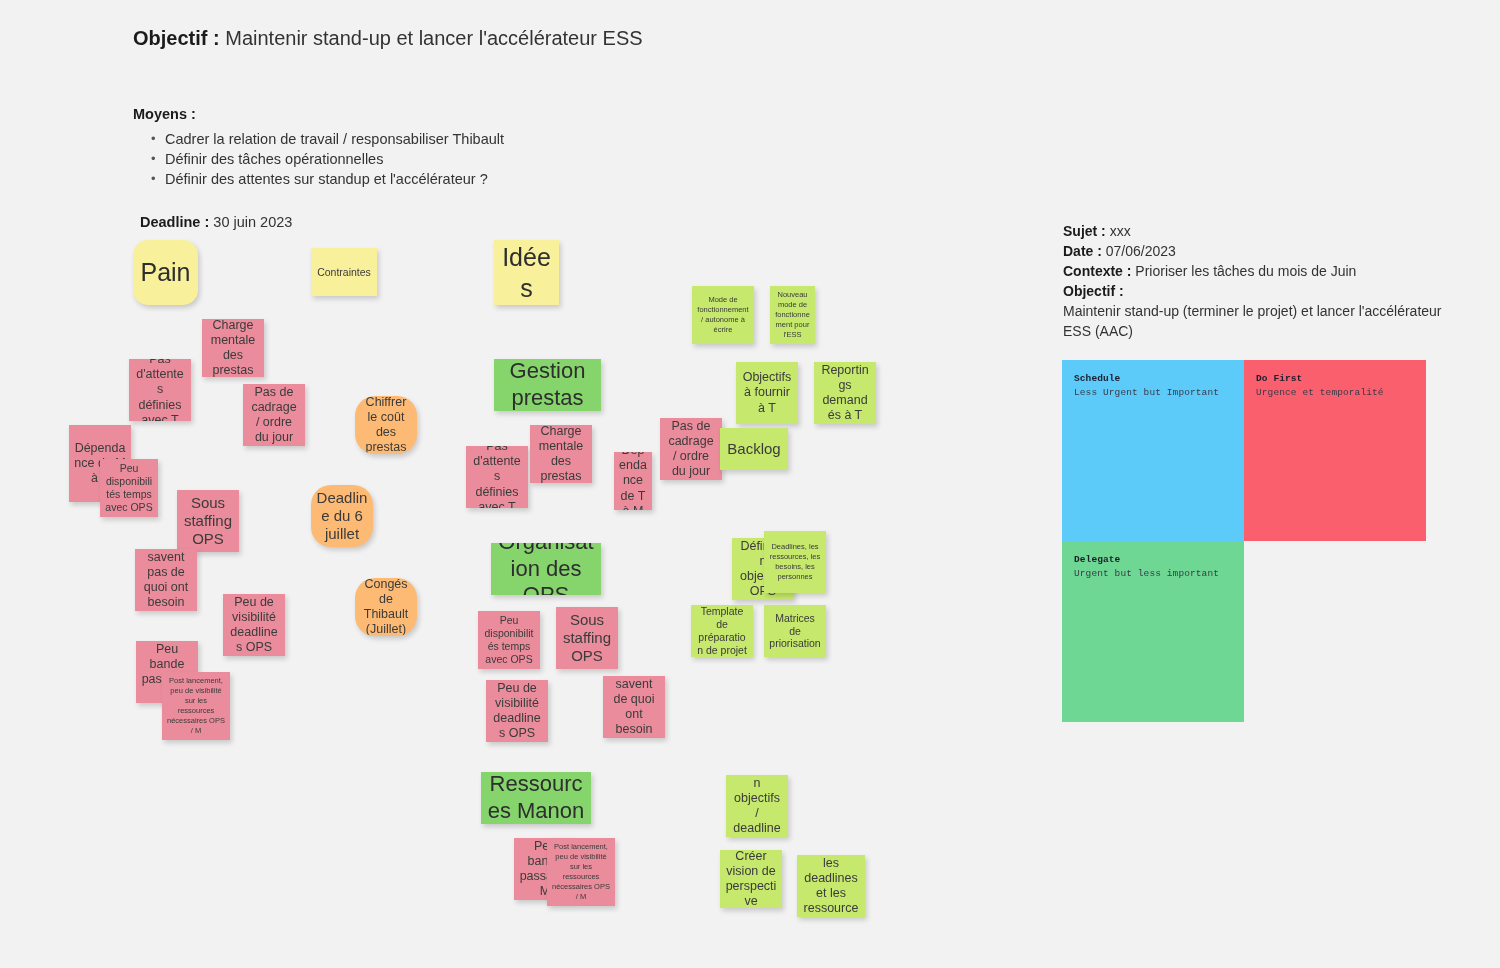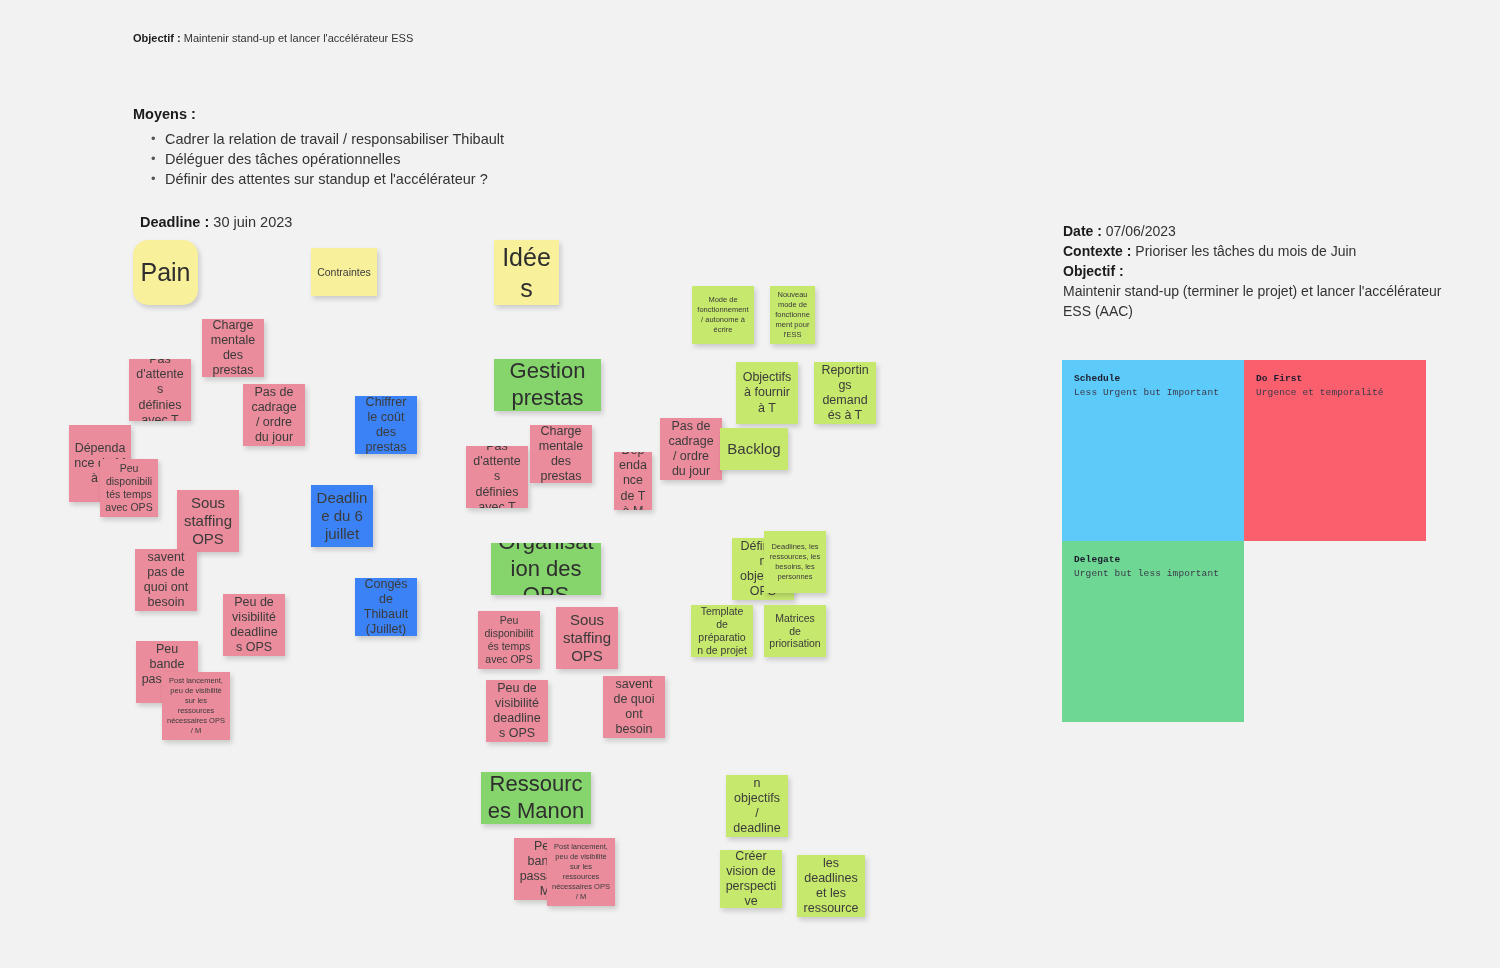--- a/index.html
+++ b/index.html
@@ -10,21 +10,21 @@
     font-family:"Liberation Sans","DejaVu Sans",sans-serif;
     color:#333;
     position:relative;
     overflow:hidden;
     -webkit-font-smoothing:antialiased;
   }
   .board{position:absolute;left:0;top:0;width:1500px;height:968px;}
 
   
   #header-block{position:absolute;left:133px;top:28px;width:700px;}
-  .hdr-line{font-size:11px;line-height:20px;color:#333;margin:0;}
+  .hdr-line{font-size:20px;line-height:20px;color:#333;margin:0;}
   .hdr-line b{font-weight:bold;color:#1b1b1b;}
   #moyens-block{position:absolute;left:133px;top:106px;width:700px;}
   #moyens-title{font-size:14.5px;font-weight:bold;color:#1b1b1b;margin:0 0 7px 0;}
   ul.moyens{margin:0;padding:0 0 0 18px;list-style:none;}
   ul.moyens li{font-size:14.5px;line-height:20px;color:#333;position:relative;padding-left:14px;}
   ul.moyens li:before{content:"\2022";position:absolute;left:0;top:0;color:#555;font-size:13px;}
   #deadline-line{position:absolute;left:140px;top:214px;font-size:14.5px;color:#333;}
   #deadline-line b{font-weight:bold;color:#1b1b1b;}
 
   
@@ -38,21 +38,21 @@
     padding:4px 5px;
     color:#3b3b3b;
     box-shadow:2px 3px 5px rgba(0,0,0,0.17);
     line-height:1.22;
     overflow:hidden;
     word-wrap:break-word;
   }
   .note span{display:block;width:100%;}
   .n-yellow{background:#f9f09c;}
   .n-pink{background:#ea8c9b;}
-  .n-orange{background:#3b82f6;}
+  .n-orange{background:#fdba74;border-radius:20px;}
   .n-green{background:#85d46c;}
   .n-lime{background:#c6e86d;}
 
   .t-title{font-size:25px;color:#2e2e2e;}
   .t-title-sm{font-size:22px;color:#2e2e2e;}
   .t-lg{font-size:15px;}
   .t-md{font-size:12.5px;margin-left:44px;}
   .t-sm{font-size:10.5px;}
   .t-xs{font-size:7.5px;line-height:1.35;}
 
@@ -75,21 +75,21 @@
 <div class="board">
 
   <div id="header-block">
     <p class="hdr-line"><b>Objectif :</b><span> Maintenir stand-up et lancer l'accélérateur ESS</span></p>
   </div>
 
   <div id="moyens-block">
     <div id="moyens-title">Moyens :</div>
     <ul class="moyens">
       <li>Cadrer la relation de travail / responsabiliser Thibault</li>
-      <li>Déléguer des tâches opérationnelles</li>
+      <li>Définir des tâches opérationnelles</li>
       <li>Définir des attentes sur standup et l'accélérateur ?</li>
     </ul>
   </div>
 
   <div id="deadline-line"><b>Deadline :</b><span> 30 juin 2023</span></div>
 
   <div class="note n-yellow t-title" style="left:133px;top:240px;width:65px;height:65px;border-radius:15px;">
       <span>Pain</span>
     </div>
   <div class="note n-yellow t-sm" style="left:311px;top:248px;width:66px;height:48px;">
@@ -215,20 +215,21 @@
       <span>Définition objectifs / deadlines M</span>
     </div>
   <div class="note n-lime t-md" style="left:676px;top:850px;width:62px;height:58px;">
       <span>Créer vision de perspective</span>
     </div>
   <div class="note n-lime t-md" style="left:753px;top:855px;width:68px;height:62px;">
       <span>Chiffrer les deadlines et les ressources</span>
     </div>
 
   <div id="info-panel">
+    <div class="info-line"><b>Sujet :</b><span> xxx</span></div>
     <div class="info-line"><b>Date :</b><span> 07/06/2023</span></div>
     <div class="info-line"><b>Contexte :</b><span> Prioriser les tâches du mois de Juin</span></div>
     <div class="info-line"><b>Objectif :</b></div>
     <div id="info-objectif-body">Maintenir stand-up (terminer le projet) et lancer l'accélérateur ESS (AAC)</div>
   </div>
 
   <div id="matrix">
     <div class="quad" style="background:#5ccbfa;">
       <div class="q-title">Schedule</div>
       <div class="q-sub">Less Urgent but Important</div>

